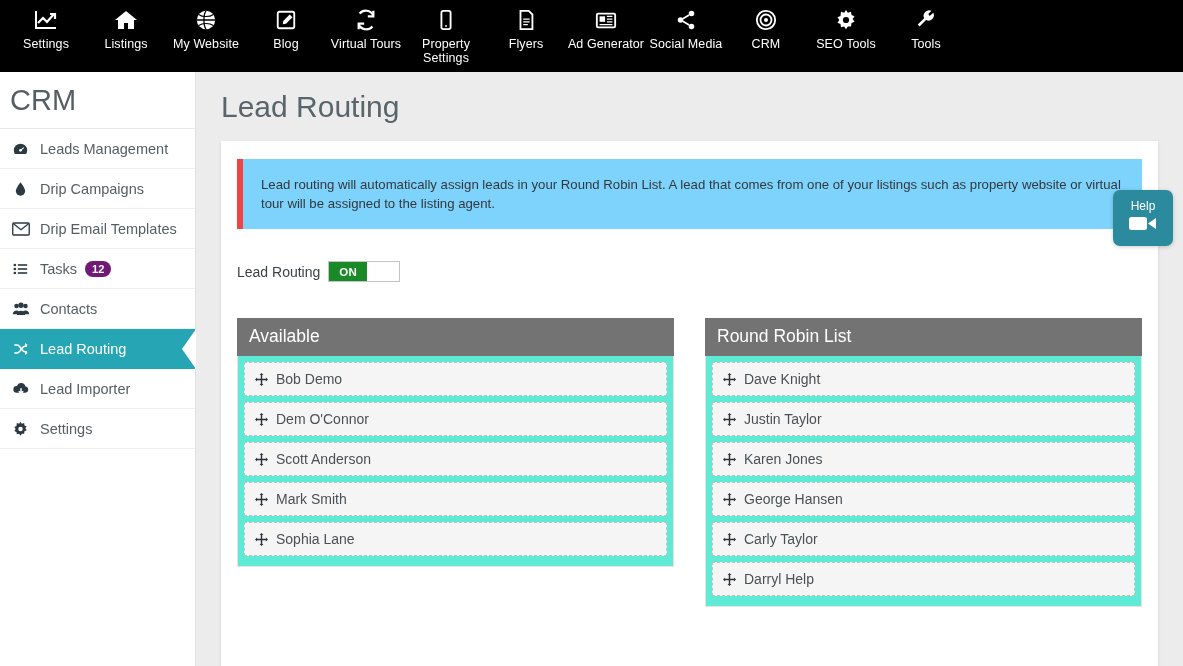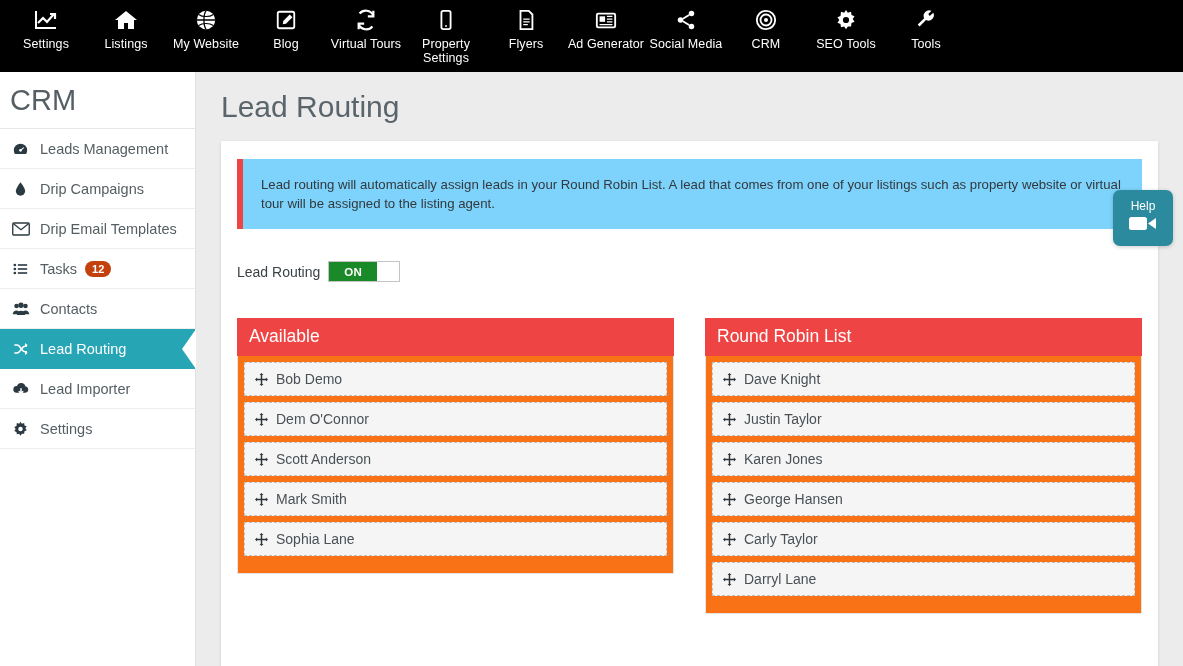--- a/index.html
+++ b/index.html
@@ -65,21 +65,21 @@
   }
   .side-item.active .sicon { color: #ffffff; }
   .side-item.active::after {
     content: ""; position: absolute; right: -1px; top: 0;
     border-top: 20px solid transparent;
     border-bottom: 20px solid transparent;
     border-right: 14px solid #ffffff;
   }
   .badge {
     display: inline-block; margin-left: 8px;
-    background: #c2410c; color: #ffffff;
+    background: #701a75; color: #ffffff;
     border-radius: 9px; font-size: 11px;
     padding: 2px 7px 2px 7px; line-height: 12px;
     font-weight: 700;
   }
 
   
   .main {
     position: absolute; top: 72px; left: 196px;
     width: 987px; height: 594px;
     background: #ececec;
@@ -108,36 +108,36 @@
   }
   .toggle-label { font-size: 14px; color: #3b4246; margin-right: 8px; }
   .toggle {
     display: inline-flex; height: 21px; width: 72px;
     border: 1px solid #c4c4c4; background: #ffffff;
     cursor: pointer;
   }
   .toggle .on {
     background: #1a8a28; color: #ffffff;
     font-size: 11.5px; font-weight: 700;
-    width: 48px; display: flex; align-items: center; justify-content: center;
+    width: 38px; display: flex; align-items: center; justify-content: center;
     letter-spacing: .3px;
   }
   .toggle .knob { flex: 1; background: #ffffff; }
 
   .panels {
     display: flex; margin: 36px 16px 0 16px; gap: 31px;
   }
   .panel { width: 437px; }
   .panel-head {
-    background: #ef4444; color: #ffffff;
+    background: #737373; color: #ffffff;
     font-size: 17.5px; padding: 8px 0 9px 12px;
   }
   .panel-body {
     border: 1px solid #e4e4e4; border-top: none;
-    padding: 6px 6px 17px 6px; background: #f97316;
+    padding: 6px 6px 10px 6px; background: #5eead4;
   }
   .drag-item {
     border: 1px dashed #bfbfbf;
     background: #f5f5f5;
     height: 34px; display: flex; align-items: center;
     padding-left: 10px; margin-bottom: 6px;
     color: #4a5156; font-size: 14px; cursor: move;
   }
   .drag-item:last-child { margin-bottom: 0; }
   .drag-item .handle {
@@ -486,21 +486,21 @@
                 </svg>
               </span>
             <span>Carly Taylor</span>
           </div>
           <div class="drag-item">
             <span class="handle">
                 <svg width="13" height="13" viewBox="0 0 16 16">
                   <path d="M8 0l2.4 2.6H8.9v4.5h4.5V5.6L16 8l-2.6 2.4V8.9H8.9v4.5h1.5L8 16l-2.4-2.6h1.5V8.9H2.6v1.5L0 8l2.6-2.4v1.5h4.5V2.6H5.6z" fill="currentColor"></path>
                 </svg>
               </span>
-            <span>Darryl Lane</span>
+            <span>Darryl Help</span>
           </div>
         </div>
       </div>
 
     </div>
   </div>
 </div>
 
 <div class="help-widget">
   <span class="htext">Help</span>

